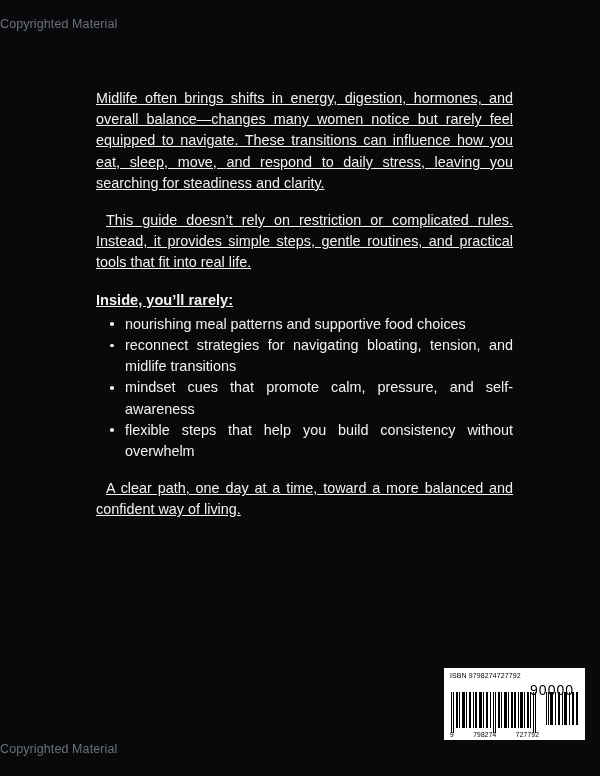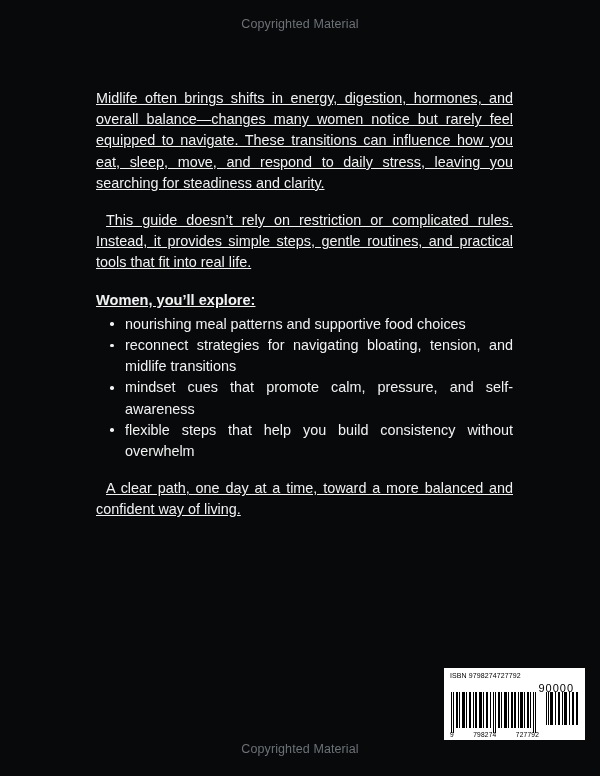--- a/index.html
+++ b/index.html
@@ -15,21 +15,21 @@
     overflow: hidden;
     font-family: "Liberation Sans", sans-serif;
     -webkit-font-smoothing: antialiased;
   }
 
   
   .copyright-strip {
     position: absolute;
     left: 0;
     width: 600px;
-    text-align: center;
+    text-align: left;
     color: #6d7176;
     font-size: 12.5px;
     letter-spacing: 0.1px;
     font-family: "Liberation Sans", sans-serif;
   }
   .copyright-top { top: 17px; }
   .copyright-bottom { top: 742px; }
 
   
   .blurb {
@@ -114,21 +114,21 @@
     color: #000;
     line-height: 8px;
     letter-spacing: 0.1px;
     white-space: nowrap;
   }
   .barcode-addon-label {
     position: absolute;
     right: 11px;
     top: 14px;
     font-family: "Liberation Sans", sans-serif;
-    font-size: 11px;
+    font-size: 14px;
     color: #000;
     letter-spacing: 1px;
   }
   .bars-row {
     position: absolute;
     left: 6px;
     top: 24px;
     height: 41px;
     width: 129px;
   }
@@ -170,21 +170,21 @@
 
     <p>Midlife often brings shifts in energy, digestion, hormones, and overall balance—changes many women notice but rarely feel equipped to navigate. These transitions can influence how you eat, sleep, move, and respond to daily stress, leaving you searching for steadiness and clarity.</p>
 
     <div class="para-gap"></div>
 
 
     <p class="indent-lead">This guide doesn’t rely on restriction or complicated rules. Instead, it provides simple steps, gentle routines, and practical tools that fit into real life.</p>
 
     <div class="para-gap"></div>
 
-    <p class="section-heading">Women, you’ll explore:</p>
+    <p class="section-heading">Inside, you’ll rarely:</p>
 
     <ul class="feature-list">
       <li>
           <span class="bullet-dot"></span>
           <span class="li-text">nourishing meal patterns and supportive food choices</span>
         </li>
       <li>
           <span class="bullet-dot"></span>
           <span class="li-text">reconnect strategies for navigating bloating, tension, and midlife transitions</span>
         </li>

